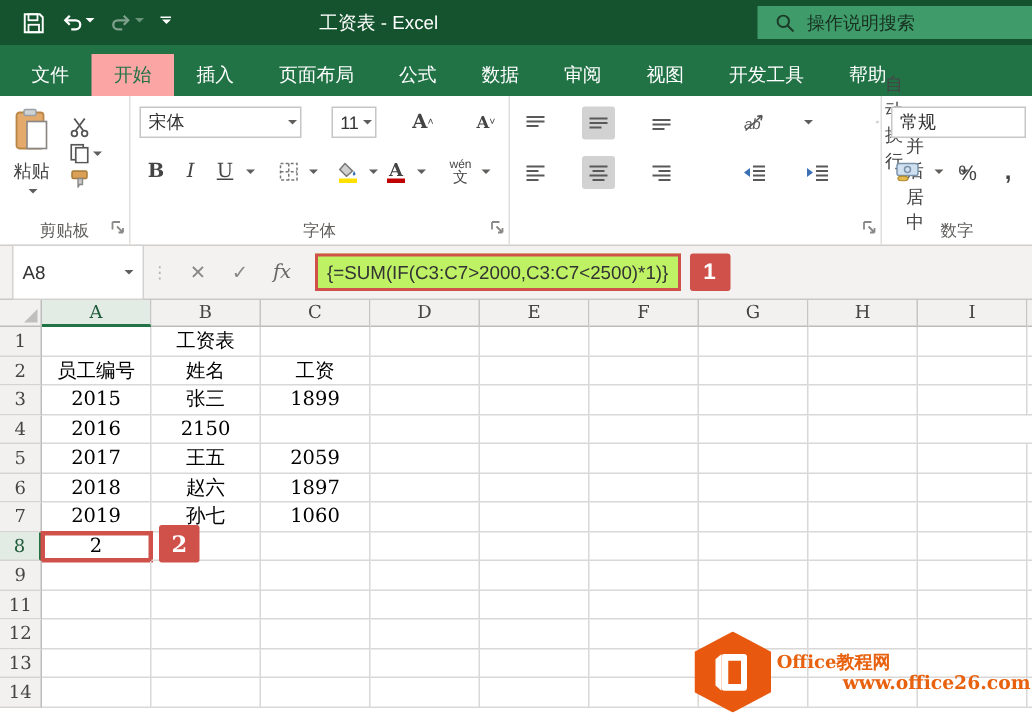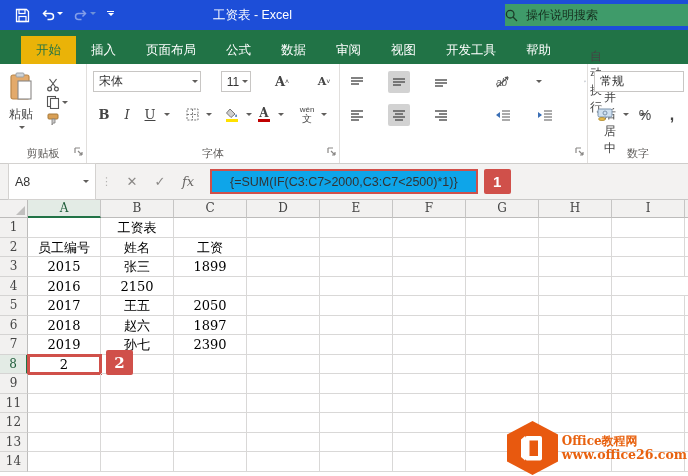--- a/index.html
+++ b/index.html
@@ -1,37 +1,37 @@
 <!DOCTYPE html>
 <html><head>
 <meta charset="utf-8">
 <style>
   * { margin:0; padding:0; box-sizing:border-box; }
   html,body { width:688px; height:476px; overflow:hidden; background:#fff;
     font-family:"Liberation Sans", sans-serif; }
   .app { position:relative; width:688px; height:476px; background:#fff; }
 
   
-  .titlebar { position:relative; height:30px; background:#1d4ed8; display:flex; align-items:center; }
+  .titlebar { position:relative; height:30px; background:#14532d; display:flex; align-items:center; }
   .qat { display:flex; align-items:center; gap:11px; padding-left:15px; z-index:2; }
   .qat svg { display:block; }
   .qat .dim { opacity:.45; }
   .qat-dd { display:flex; flex-direction:column; align-items:center; gap:1px; }
   .qat-bar { width:7px; height:1px; background:#fff; }
   .tri-w { width:0;height:0;border:3px solid transparent;border-top-color:#fff; }
   .tri-w2 { width:0;height:0;border:3px solid transparent;border-top-color:#cfe3d7; }
   .win-title { position:absolute; left:0; right:183px; top:0; height:30px; line-height:30px;
     text-align:center; color:#fff; font-size:12.5px; pointer-events:none; }
   .searchbox { position:absolute; right:0; top:4px; width:183px; height:22px; background:#3f9b6a;
-    display:flex; align-items:center; gap:8px; font-size:12px; color:#17301f; }
+    display:flex; align-items:center; gap:8px; padding-left:12px; font-size:12px; color:#17301f; }
 
   
   .tabs { height:34px; background:#217346; display:flex; align-items:flex-end; padding-left:6px; }
   .tab { height:28px; line-height:28px; padding:0 15px; color:#fff; font-size:12.5px; cursor:default; }
-  .tab.active { background:#eab308; color:#217346;margin-left:15px; }
+  .tab.active { background:#fca5a5; color:#217346; }
 
   
   .ribbon { height:100px; background:#fff; border-bottom:1px solid #cfcdcb; display:flex;
     font-size:12px; color:#444; position:relative; }
   .rgroup { position:relative; border-right:1px solid #e1dfdd; padding:4px 4px 16px 6px; }
   .rgroup-label { position:absolute; bottom:2px; left:0; right:0; text-align:center;
     font-size:11px; color:#605e5c; }
   .launcher { position:absolute; right:3px; bottom:4px; }
   .rrow { display:flex; align-items:center; height:27px; gap:20px; }
   .btn { display:flex; align-items:center; justify-content:center; min-width:22px; height:22px;
@@ -50,22 +50,22 @@
   .phon .han { font-size:10px; }
 
   
   .fbar { height:36px; background:#f3f2f1; border-bottom:1px solid #c9c8c7; display:flex;
     align-items:center; padding:0 0 0 8px; position:relative; }
   .namebox { width:88px; height:37px; background:#fff; border:1px solid #d4d2d0; display:flex;
     align-items:center; justify-content:space-between; padding:0 6px; font-size:12.5px; color:#333; }
   .fdots { color:#b5b3b1; font-size:11px; margin:0 5px; letter-spacing:1px; }
   .fbtn { width:28px; text-align:center; color:#8a8886; font-size:13px; }
   .fxi { font-family:"DejaVu Serif", serif; font-style:italic; color:#696765; }
-  .frect { margin-left:8px; height:25px; display:flex; align-items:center; padding:0 18px;
-    background:#0ea5e9; border:2px solid #c9453c; font-size:12.5px; color:#333; white-space:nowrap; }
+  .frect { margin-left:8px; height:25px; display:flex; align-items:center; padding:0 6px;
+    background:#bef264; border:2px solid #c9453c; font-size:12.5px; color:#333; white-space:nowrap; }
   .badge { width:27px; height:25px; background:#d0504a; color:#fff; font-size:15px; font-weight:bold;
     display:flex; align-items:center; justify-content:center; border-radius:2px; }
   .fbar .badge { margin-left:6px; }
 
   
   .sheet { position:relative; height:276px; overflow:hidden; background:#fff;
     font-family:"DejaVu Serif", serif; }
   .srow { display:flex; height:19.5px; }
   .srow.hdr-row { height:18px; }
   .corner { width:28px; background:#f2f1f0; border-right:1px solid #bdbcbb; border-bottom:1px solid #bdbcbb;
@@ -128,20 +128,21 @@
     <div class="searchbox">
       <svg width="13" height="13" viewBox="0 0 13 13">
           <circle cx="5.2" cy="5.2" r="3.8" fill="none" stroke="#1c3a28" stroke-width="1.3"></circle>
           <line x1="8" y1="8" x2="12" y2="12" stroke="#1c3a28" stroke-width="1.3"></line>
         </svg>
       <span>操作说明搜索</span>
     </div>
   </div>
 
   <div class="tabs" id="tabs">
+      <div class="tab">文件</div>
       <div class="tab active">开始</div>
       <div class="tab">插入</div>
       <div class="tab">页面布局</div>
       <div class="tab">公式</div>
       <div class="tab">数据</div>
       <div class="tab">审阅</div>
       <div class="tab">视图</div>
       <div class="tab">开发工具</div>
       <div class="tab">帮助</div>
     </div>
@@ -439,21 +440,21 @@
           <div class="scell"></div>
           <div class="scell"></div>
           <div class="scell"></div>
           <div class="scell"></div>
           <div class="scell fillc"></div>
         </div>
         <div class="srow">
           <div class="rhdr">5</div>
           <div class="scell">2017</div>
           <div class="scell">王五</div>
-          <div class="scell">2050</div>
+          <div class="scell">2059</div>
           <div class="scell"></div>
           <div class="scell"></div>
           <div class="scell"></div>
           <div class="scell"></div>
           <div class="scell"></div>
           <div class="scell"></div>
           <div class="scell fillc"></div>
         </div>
         <div class="srow">
           <div class="rhdr">6</div>
@@ -465,21 +466,21 @@
           <div class="scell"></div>
           <div class="scell"></div>
           <div class="scell"></div>
           <div class="scell"></div>
           <div class="scell fillc"></div>
         </div>
         <div class="srow">
           <div class="rhdr">7</div>
           <div class="scell">2019</div>
           <div class="scell">孙七</div>
-          <div class="scell">2390</div>
+          <div class="scell">1060</div>
           <div class="scell"></div>
           <div class="scell"></div>
           <div class="scell"></div>
           <div class="scell"></div>
           <div class="scell"></div>
           <div class="scell"></div>
           <div class="scell fillc"></div>
         </div>
         <div class="srow">
           <div class="rhdr selr">8</div>
@@ -564,17 +565,17 @@
 
     <div class="wm">
       <svg width="51" height="54" viewBox="0 0 51 54">
         <polygon points="25.5,0 51,13.5 51,40.5 25.5,54 0,40.5 0,13.5" fill="#e8590f"></polygon>
         <polygon points="18,15 14,18.5 14,36 18,39.5" fill="#fff"></polygon>
         <rect x="18" y="15" width="17" height="24.5" rx="2" fill="#fff"></rect>
         <rect x="22.5" y="19.5" width="8.5" height="15.5" fill="#e8590f"></rect>
       </svg>
       <div class="wm-texts">
         <div class="wm-line1 wm-text" style="color: rgb(232, 97, 14);">Office教程网</div>
-        <div class="wm-line2 wm-text" style="color: rgb(232, 97, 14);">www.office26.com</div>
+        <div class="wm-line2 wm-text" style="color: rgb(232, 97, 14); margin-left: 44px;">www.office26.com</div>
       </div>
     </div>
   </div>
 </div>
 
 </body></html>

